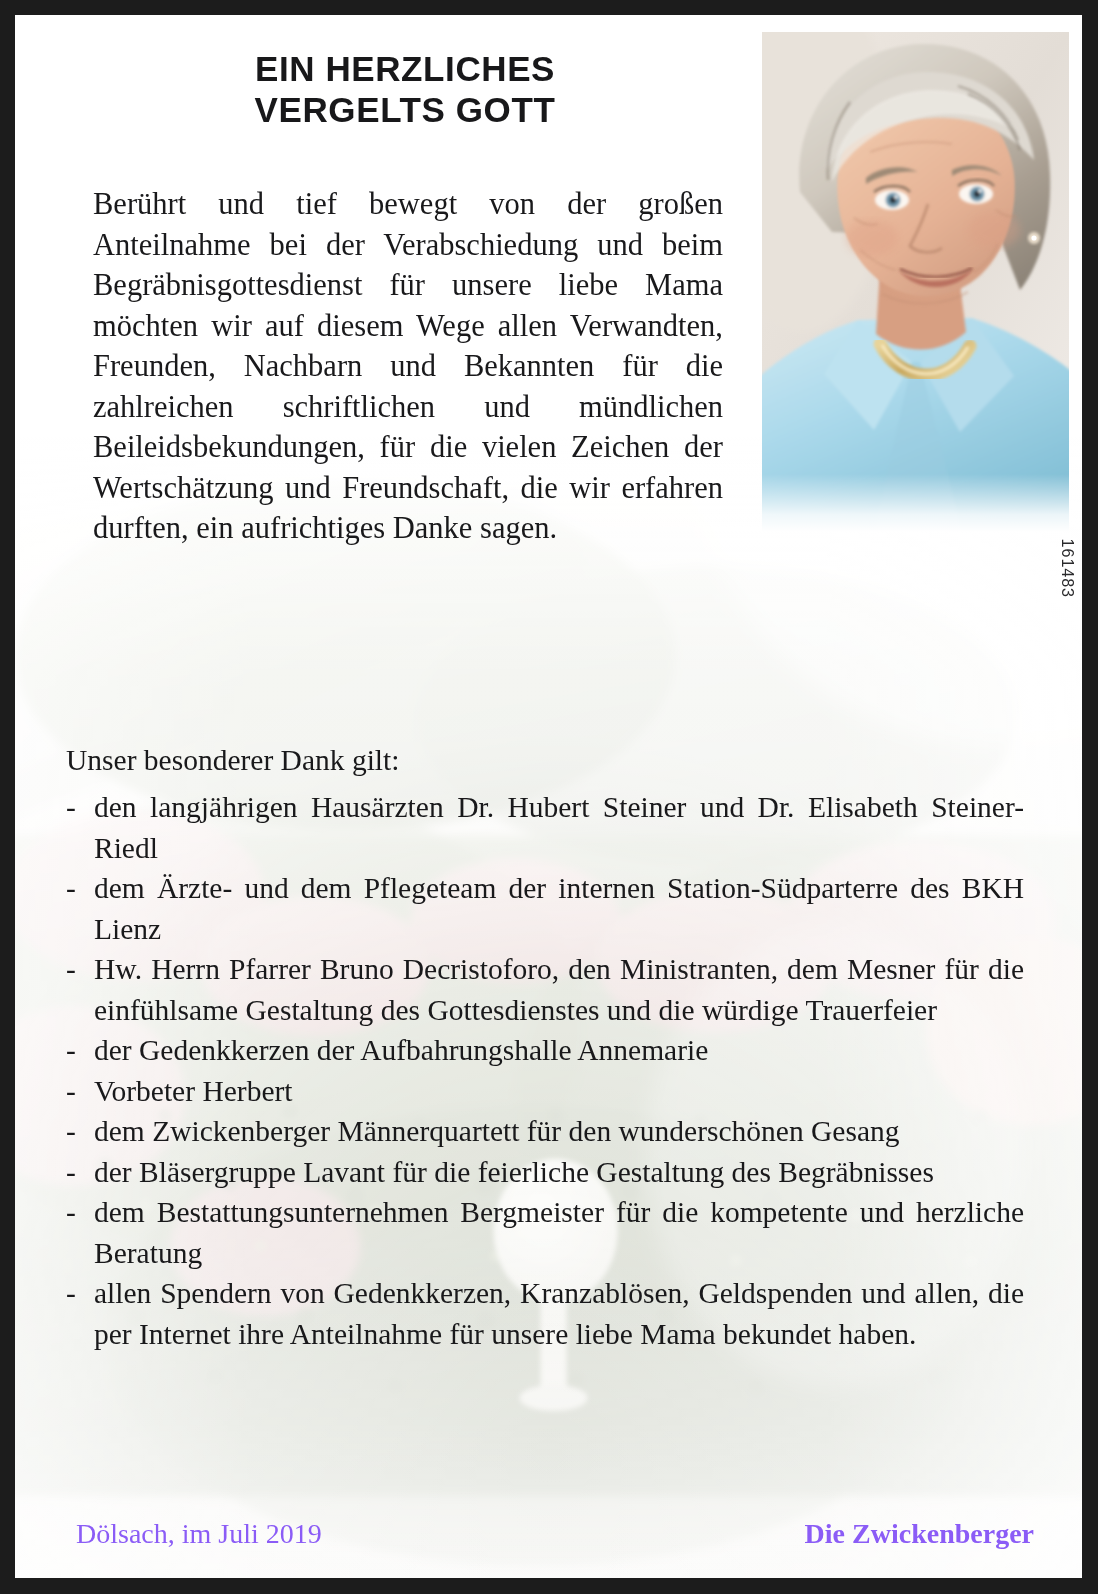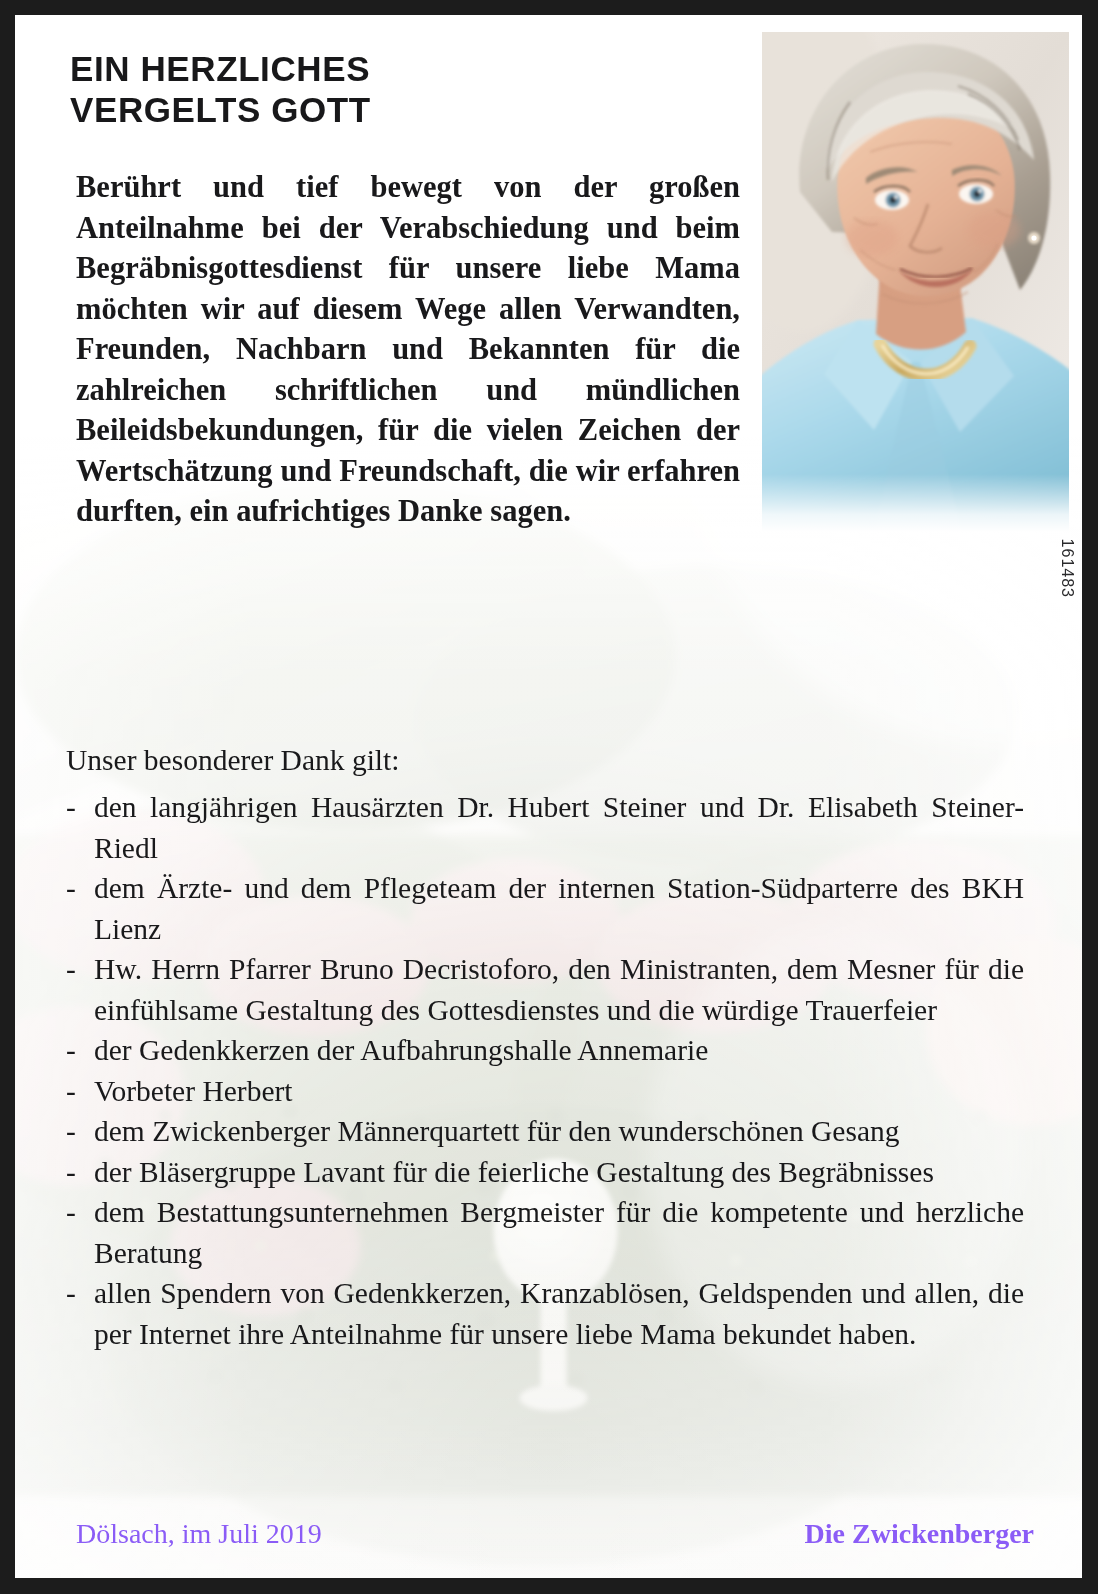--- a/index.html
+++ b/index.html
@@ -88,21 +88,21 @@
     height: 58px;
     background: linear-gradient(to bottom, rgba(255,255,255,0) 0%, rgba(255,255,255,0.85) 70%, rgba(255,255,255,1) 100%);
   }
 
   
   .headline {
     position: absolute;
     left: 55px;
     top: 34px;
     width: 670px;
-    text-align: left;
+    text-align: center;
     font-family: "Liberation Sans", sans-serif;
     font-weight: bold;
     font-size: 35px;
     line-height: 1.17;
     letter-spacing: 0.6px;
     color: #18181a;
   }
   .headline .hl-line { display: block; }
 
   
@@ -110,21 +110,21 @@
     position: absolute;
     left: 61px;
     top: 152px;
     width: 664px;
     font-size: 30.5px;
     line-height: 40.5px;
     color: #19191b;
     text-align: justify;
     text-align-last: left;
   }
-  .intro p { margin: 0; font-weight: bold; }
+  .intro p { margin: 17px; }
 
   
   .nameblock {
     position: absolute;
     left: 61px;
     top: 553px;
     width: 664px;
     text-align: center;
     color: #131315;
   }

